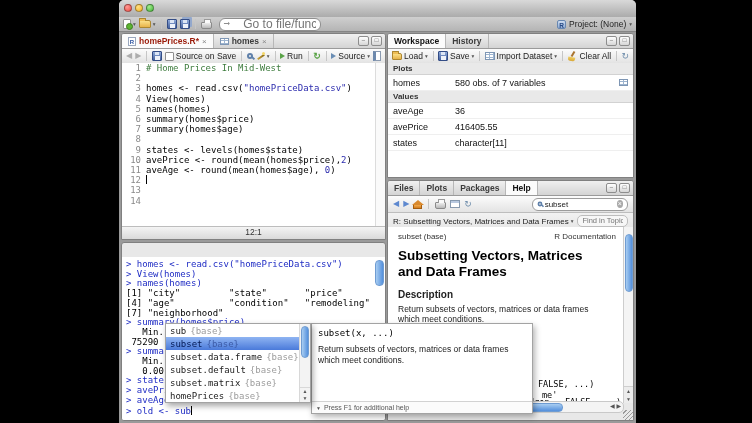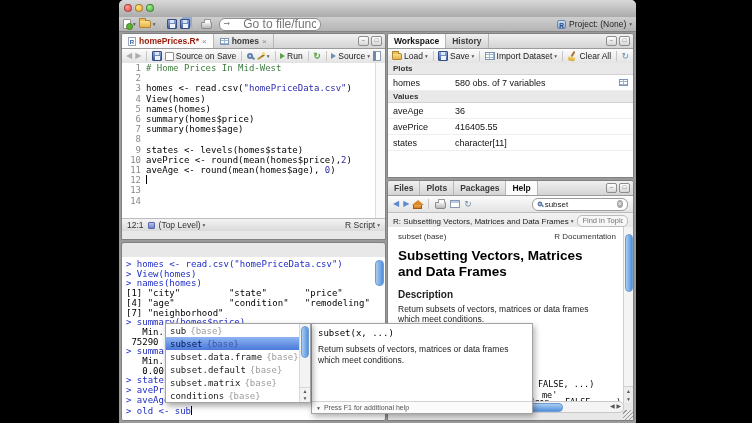--- a/index.html
+++ b/index.html
@@ -98,22 +98,22 @@
   .codearea{position:absolute;left:0;right:0;top:29px;bottom:13px;background:#fff;overflow:hidden;
             font-family:"DejaVu Sans Mono",monospace;font-size:9px;line-height:10.2px;white-space:pre;}
   .vsb-track{position:absolute;right:0;top:29px;bottom:13px;width:9px;background:#fafafa;border-left:1px solid #dcdcdc;}
   .cl{display:flex;}
   .cl .ln{width:19px;text-align:right;color:#8a8a8a;padding-right:5px;flex:none;}
   .cl .ct{color:#000;}
   .c-com{color:#3f7d3f;}
   .c-str{color:#2c2cae;}
   .c-num{color:#2c2cae;}
   .cursor{display:inline-block;width:1px;height:9px;background:#000;vertical-align:-1px;}
-  .statusbar{position:absolute;left:0;right:0;bottom:8px;height:13px;background:linear-gradient(#f4f4f4,#dadada);
-             border-top:1px solid #bdbdbd;display:flex;align-items:center;font-size:8.5px;color:#333;padding:0 5px;gap:4px;box-sizing:border-box;}
+  .statusbar{position:absolute;left:0;right:0;bottom:0;height:13px;background:linear-gradient(#f4f4f4,#dadada);
+             border-top:1px solid #bdbdbd;display:flex;align-items:center;font-size:8.5px;color:#333;padding:0 5px;gap:4px;box-sizing:border-box;flex-direction:column;}
   .statusbar .right{margin-left:auto;display:flex;align-items:center;gap:2px;}
   
   .consheader{height:14px;background:linear-gradient(#f0f0f0,#d4d4d4);border-bottom:1px solid #9a9a9a;
               display:flex;align-items:center;font-size:8.5px;padding:0 5px;gap:5px;}
   .consheader .ctitle{font-weight:bold;color:#111;}
   .consheader .cpath{color:#555;}
   .consbody{position:absolute;left:0;right:0;top:14px;bottom:0;background:#fff;overflow:hidden;
             font-family:"DejaVu Sans Mono",monospace;font-size:9px;line-height:9.7px;white-space:pre;padding:3px 0 0 4px;}
   .cmd{color:#1f2cc4;}
   .out{color:#000;}
@@ -452,21 +452,21 @@
           </div>
           <div class="pl-row">
             <span>subset.default</span>
             <span class="pkg">{base}</span>
           </div>
           <div class="pl-row">
             <span>subset.matrix</span>
             <span class="pkg">{base}</span>
           </div>
           <div class="pl-row">
-            <span>conditions</span>
+            <span>homePrices</span>
             <span class="pkg">{base}</span>
           </div>
         </div>
       <div class="pl-sb">
         <div class="pl-thumb"></div>
         <div class="pl-arrows">▲<br>▼</div>
       </div>
     </div>
 
   </div>

